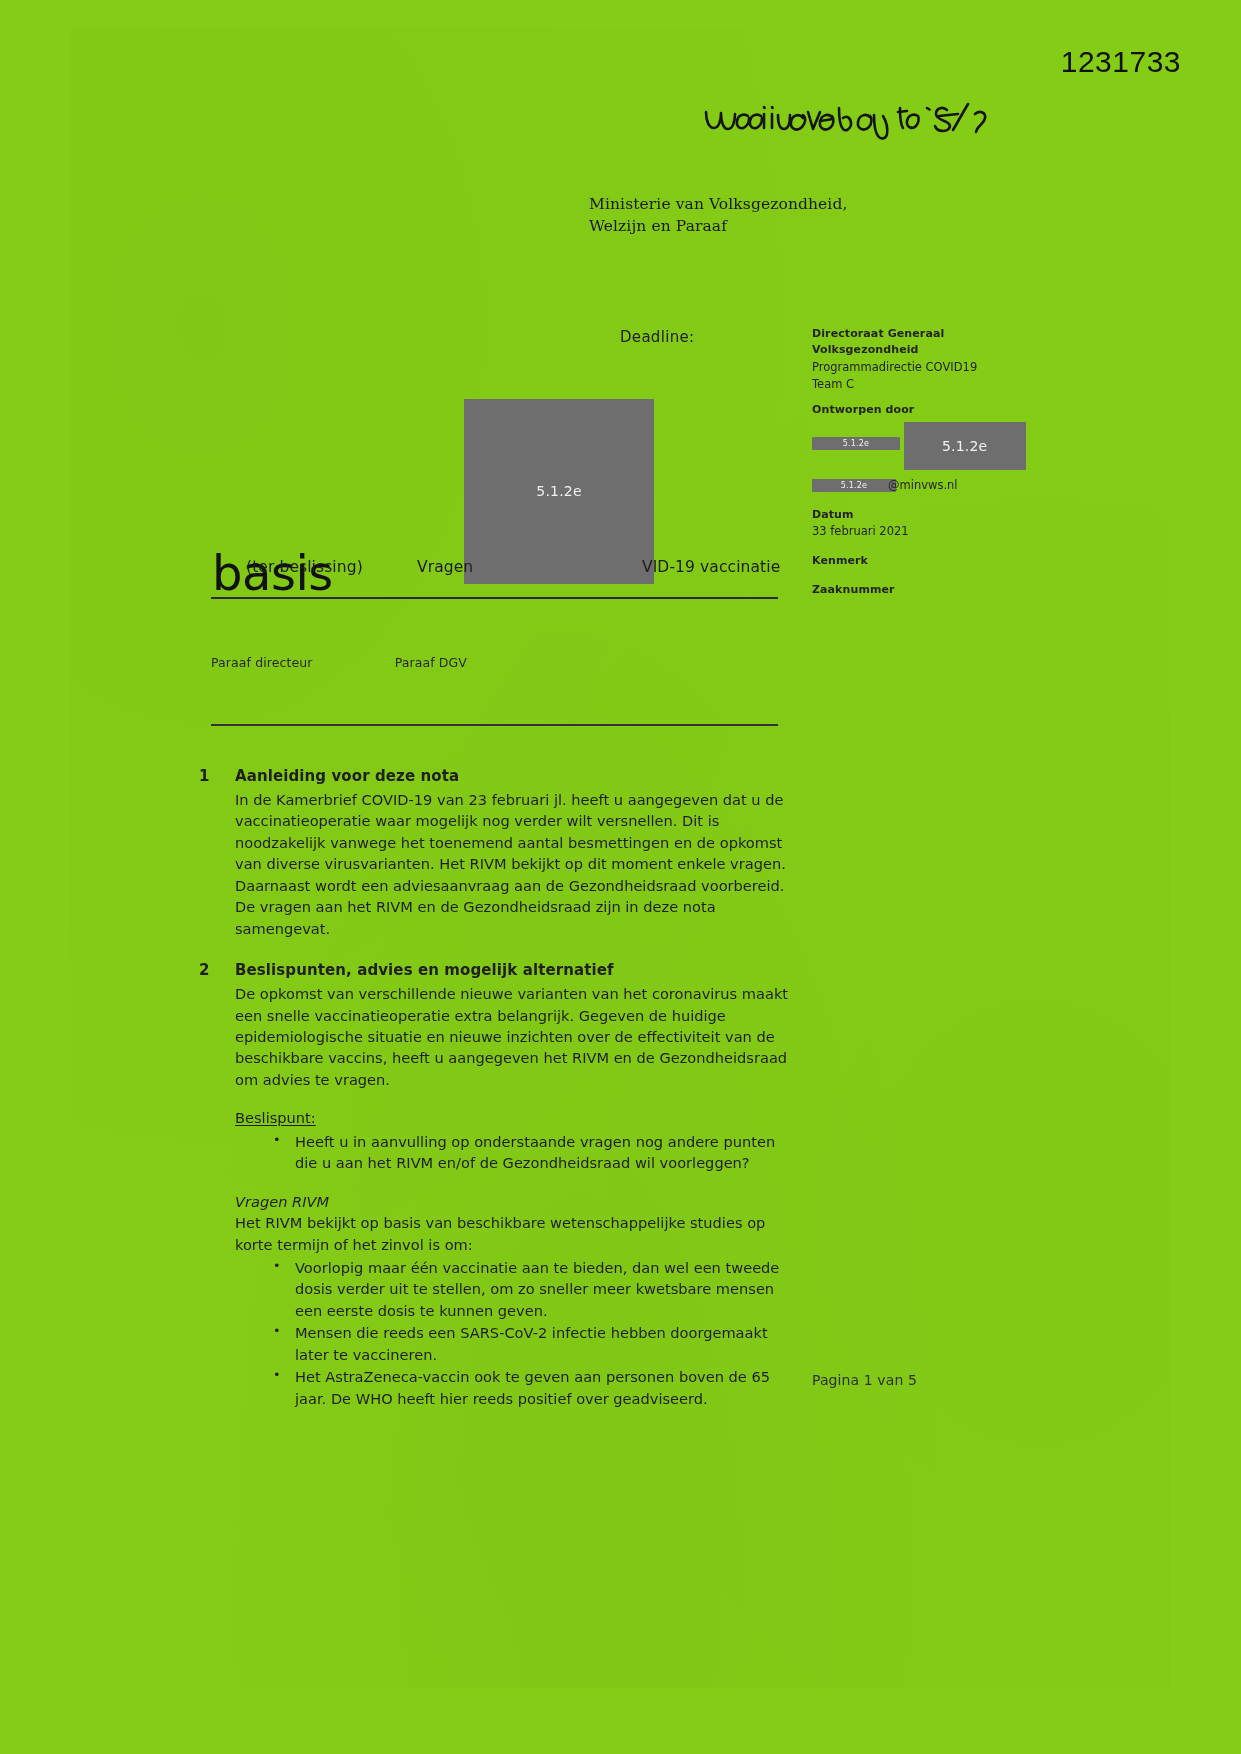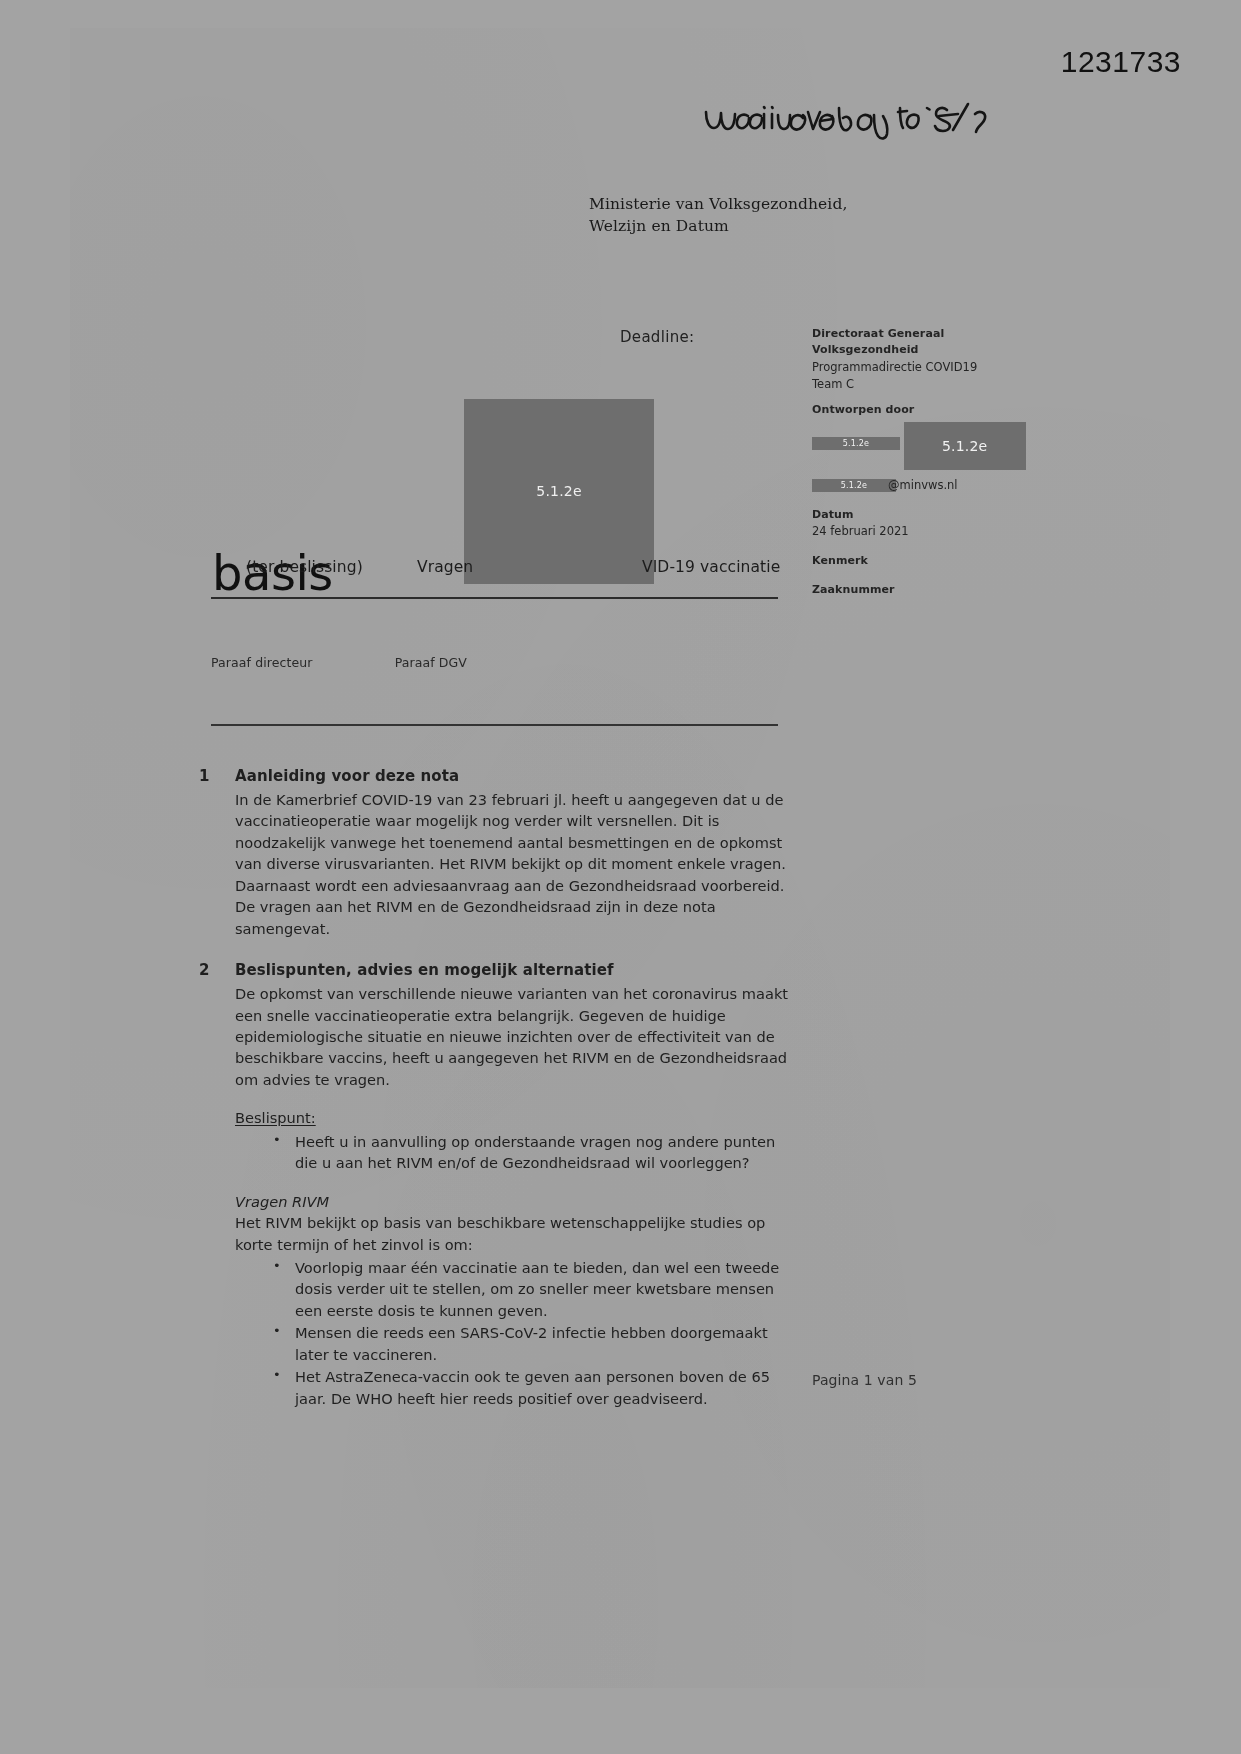--- a/index.html
+++ b/index.html
@@ -14,21 +14,21 @@
     position: relative;
     font-family: "DejaVu Sans", sans-serif;
     color: #1c1c1c;
     overflow: hidden;
   }
 
   
   .page {
     position: absolute;
     inset: 0;
-    background: #a3a3a3;
+    background: #84cc16;
   }
   .scan-noise {
     position: absolute;
     left: 70px; top: 28px;
     width: 1100px; height: 1660px;
     background:
       radial-gradient(ellipse at 12% 18%, rgba(0,0,0,0.018), rgba(0,0,0,0) 55%),
       radial-gradient(ellipse at 88% 72%, rgba(0,0,0,0.015), rgba(0,0,0,0) 60%),
       radial-gradient(ellipse at 45% 95%, rgba(0,0,0,0.02), rgba(0,0,0,0) 50%);
     pointer-events: none;
@@ -293,21 +293,21 @@
         <path d="M247 22 C243 18, 236 20, 236 26 C236 31, 244 32, 248 35 C252 38, 249 43, 243 43 C239 43, 236 41, 235 38"></path>
         <path d="M253 42 L268 16"></path>
         <path d="M239 28 L258 26"></path>
         <path d="M275 26 C279 22, 286 24, 285 30 C284 36, 277 38, 276 44"></path>
       </g>
     </svg>
   </div>
 
   <div class="ministry">
     <div>Ministerie van Volksgezondheid,</div>
-    <div>Welzijn en Datum</div>
+    <div>Welzijn en Paraaf</div>
   </div>
 
   <div class="deadline">Deadline:</div>
 
   <div class="sidebar">
 
     <div class="sb-group tight">
       <span class="sb-line sb-strong">Directoraat Generaal</span>
       <span class="sb-line sb-strong">Volksgezondheid</span>
       <span class="sb-line">Programmadirectie COVID19</span>
@@ -318,21 +318,21 @@
       <span class="sb-line sb-strong">Ontworpen door</span>
       <span class="redact redact-sm">5.1.2e</span>
       <span class="redact redact-block">5.1.2e</span>
       <div class="email-row">
         <span class="redact redact-email">5.1.2e</span><span class="domain">@minvws.nl</span>
       </div>
     </div>
 
     <div class="sb-group">
       <span class="sb-line sb-strong">Datum</span>
-      <span class="sb-line">24 februari 2021</span>
+      <span class="sb-line">33 februari 2021</span>
     </div>
 
     <div class="sb-group">
       <span class="sb-line sb-strong">Kenmerk</span>
       <span class="sb-line"></span>
     </div>
 
     <div class="sb-group">
       <span class="sb-line sb-strong">Zaaknummer</span>
       <span class="sb-line"></span>

